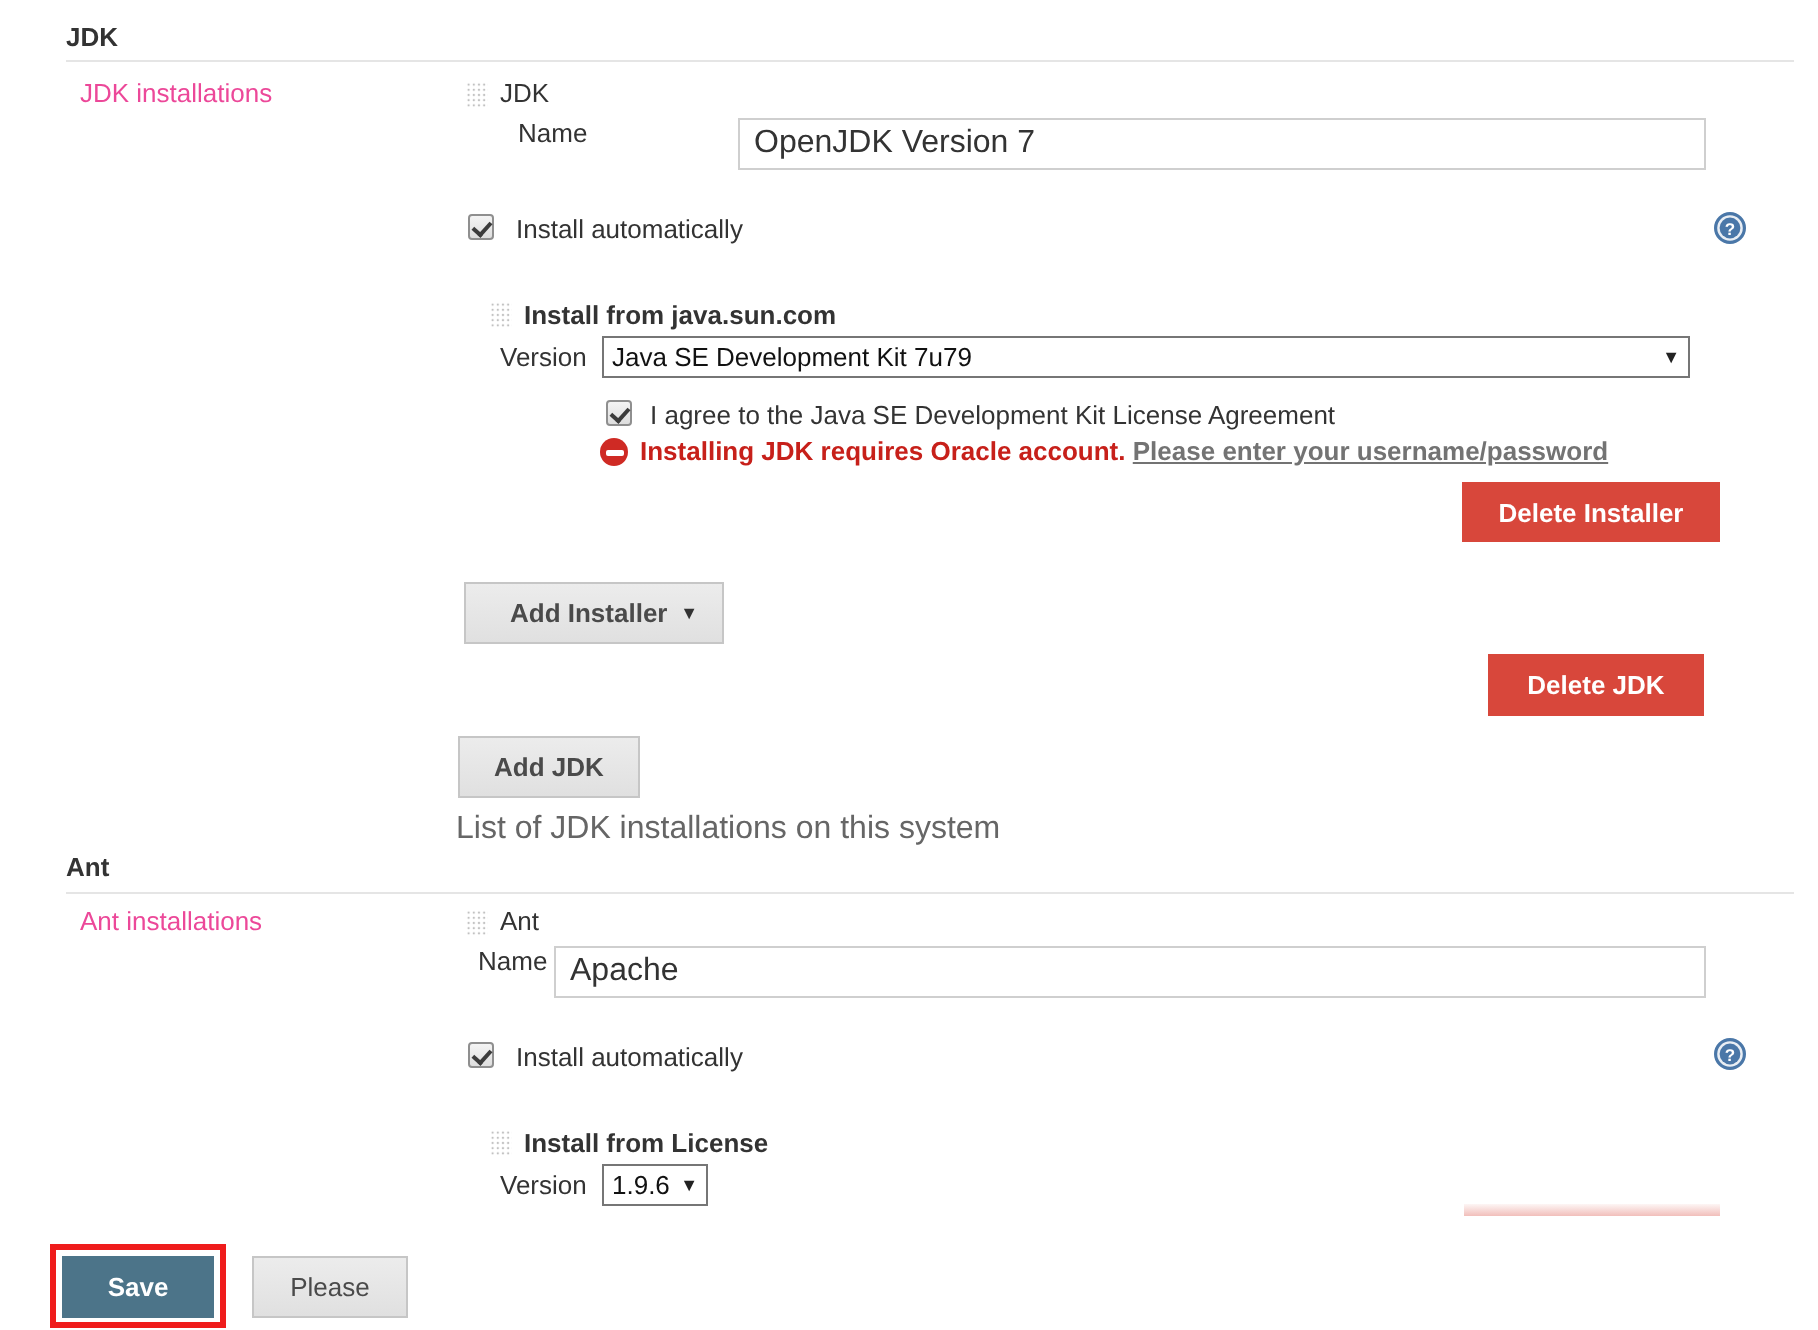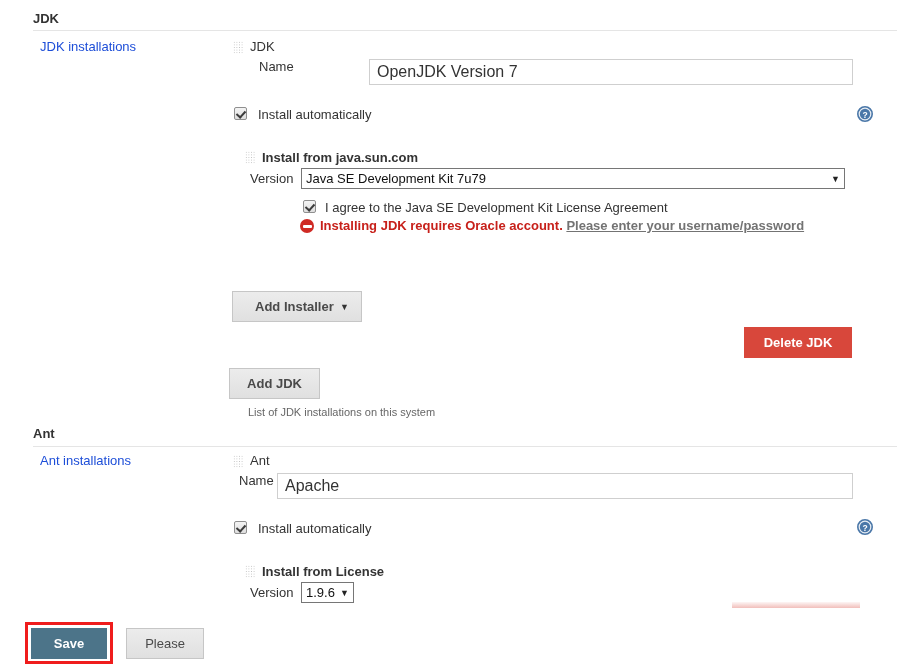--- a/index.html
+++ b/index.html
@@ -33,21 +33,21 @@
     width: 864px;
     height: 1px;
     background: #e5e5e5;
   }
 
   
   .row-label {
     position: absolute;
     left: 40px;
     font-size: 13px;
-    color: #1d4ed8;
+    color: #ec4899;
   }
 
   
   .drag-handle {
     position: absolute;
     width: 11px;
     height: 13px;
     background-image:
       radial-gradient(#b6b6b6 0.6px, transparent 0.7px);
     background-size: 2.6px 2.6px;
@@ -197,23 +197,22 @@
   .annot-box {
     position: absolute;
     border: 3px solid #ef1c1c;
     box-sizing: border-box;
     pointer-events: none;
   }
 
   
   .help-text {
     position: absolute;
-    font-size: 11px;
+    font-size: 16px;
     color: #666666;
-    margin-left: 20px;
   }
 
   
   .faded-bar {
     position: absolute;
     background: linear-gradient(to bottom, rgba(216,71,59,0.05), rgba(216,71,59,0.35));
   }
 </style>
 </head>
 <body>
@@ -253,20 +252,21 @@
 
   <div class="checkbox" style="left:303px; top:200px;"></div>
   <div class="lbl" style="left:325px; top:200px;">I agree to the Java SE Development Kit License Agreement</div>
 
   <div class="error-icon" style="left:300px; top:219px;"></div>
   <div class="error-text" style="left:320px; top:218px;">
     <span>Installing JDK requires Oracle account.</span>
     <span class="err-link">Please enter your username/password</span>
   </div>
 
+  <div class="btn btn-red" style="left:731px; top:241px; width:129px; height:30px;">Delete Installer</div>
 
   <div class="btn btn-grey" style="left:232px; top:291px; width:130px; height:31px; justify-content:flex-start; padding-left:22px;">
     <span>Add Installer</span>
     <span class="btn-split-arrow">▼</span>
   </div>
 
   <div class="btn btn-red" style="left:744px; top:327px; width:108px; height:31px;">Delete JDK</div>
 
   <div class="btn btn-grey" style="left:229px; top:368px; width:91px; height:31px;">Add JDK</div>
 

